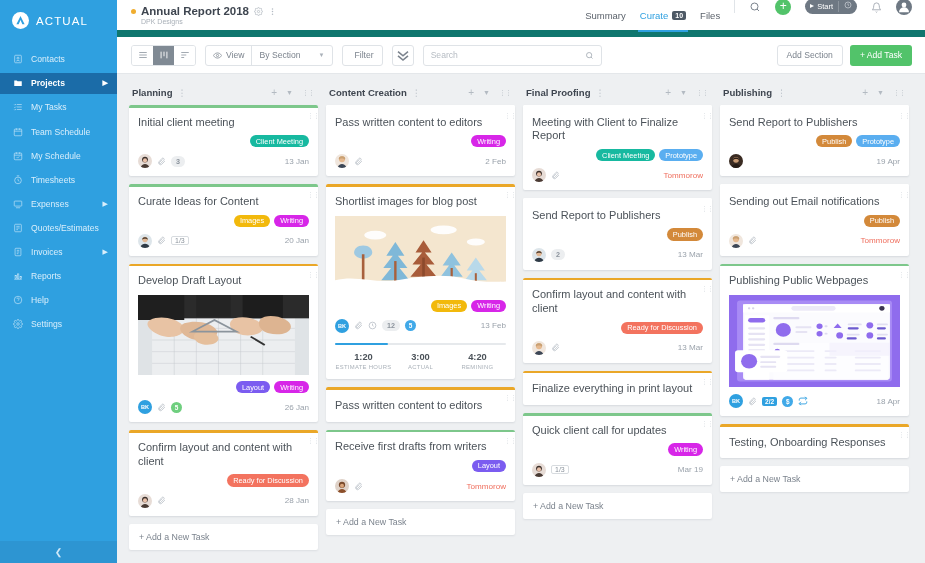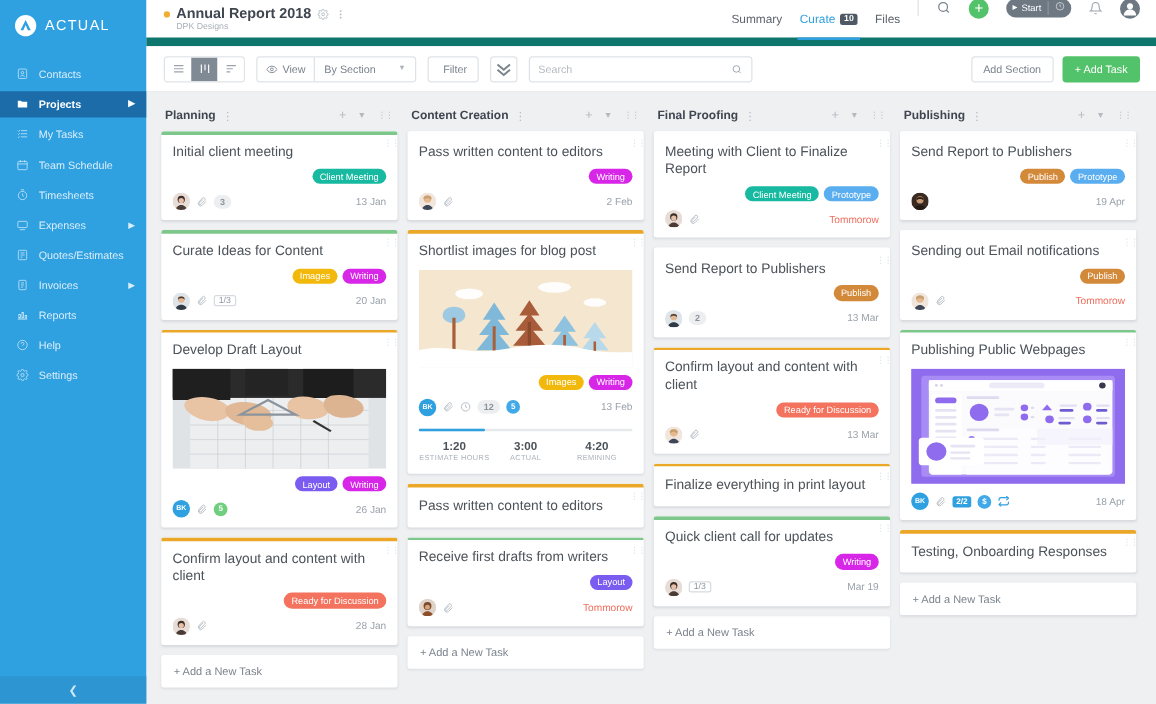--- a/index.html
+++ b/index.html
@@ -249,20 +249,29 @@
         <span class="nav-label">My Tasks</span>
       </div>
       <div class="nav-item">
         <span class="nav-ico">
           <svg viewBox="0 0 24 24">
             <rect x="3" y="5" width="18" height="16" rx="2"></rect>
             <path d="M3 10h18M8 3v4M16 3v4"></path>
           </svg>
         </span>
         <span class="nav-label">Team Schedule</span>
+      </div>
+      <div class="nav-item">
+        <span class="nav-ico">
+          <svg viewBox="0 0 24 24">
+            <rect x="3" y="5" width="18" height="16" rx="2"></rect>
+            <path d="M3 10h18M8 3v4M16 3v4M9 15l2 2 4-4"></path>
+          </svg>
+        </span>
+        <span class="nav-label">My Schedule</span>
       </div>
       <div class="nav-item">
         <span class="nav-ico">
           <svg viewBox="0 0 24 24">
             <circle cx="12" cy="13" r="8"></circle>
             <path d="M12 9v4l3 2M9 2h6"></path>
           </svg>
         </span>
         <span class="nav-label">Timesheets</span>
       </div>

